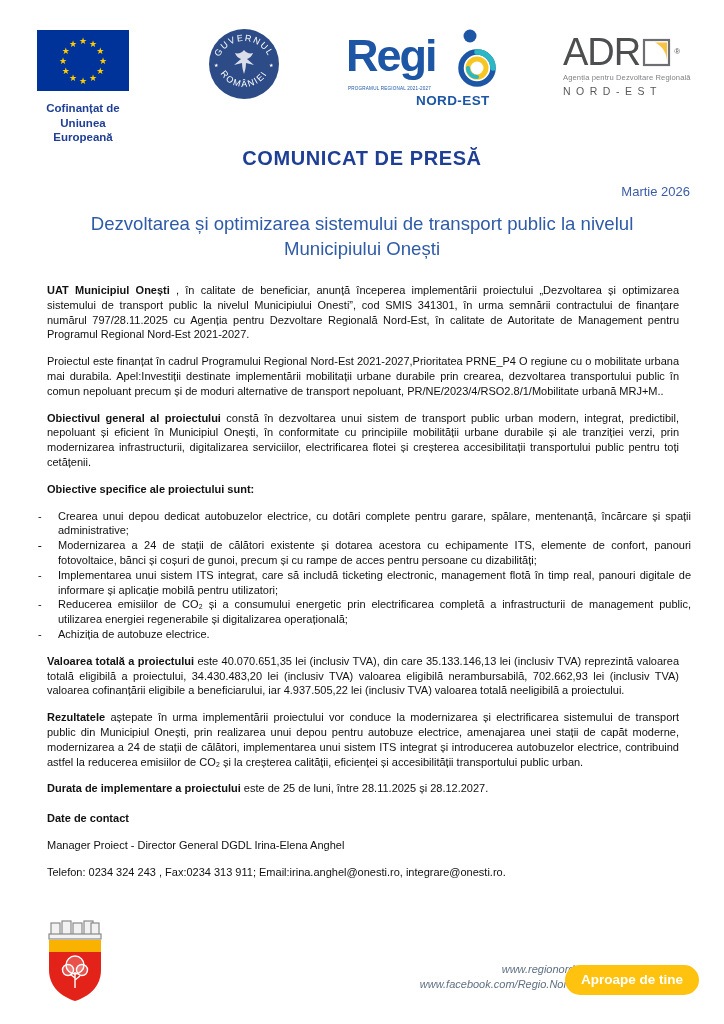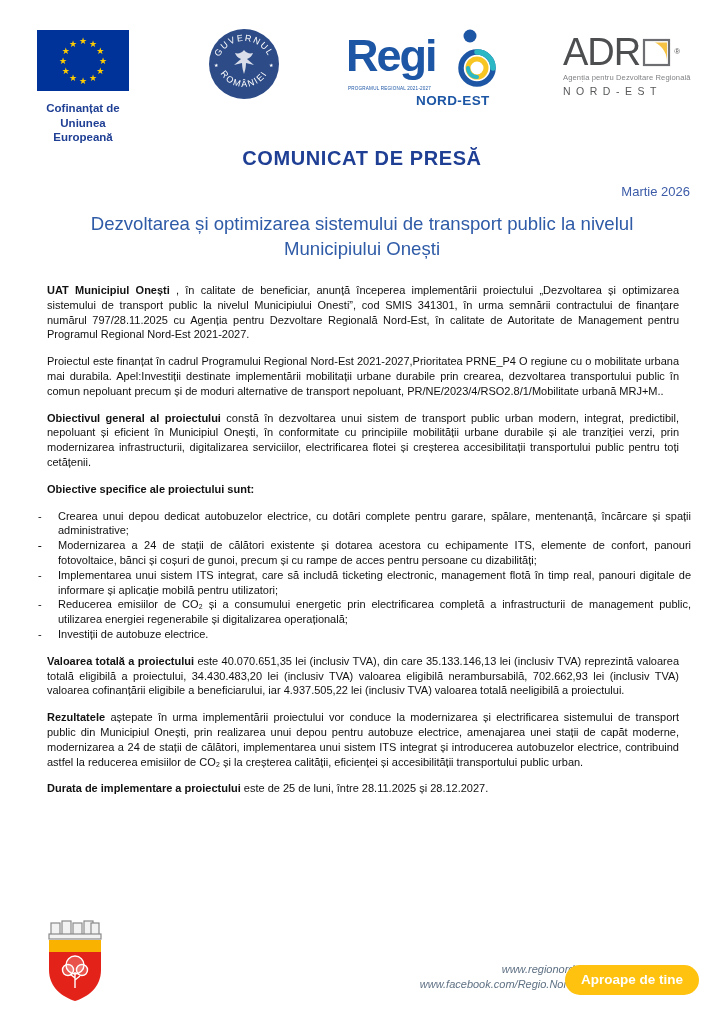--- a/index.html
+++ b/index.html
@@ -140,27 +140,32 @@
     <div class="obj-item">
       <span class="obj-marker">-</span>
       <span>Implementarea unui sistem ITS integrat, care să includă ticketing electronic, management flotă în timp real, panouri digitale de informare și aplicație mobilă pentru utilizatori;</span>
     </div>
     <div class="obj-item">
       <span class="obj-marker">-</span>
       <span>Reducerea emisiilor de CO₂ și a consumului energetic prin electrificarea completă a infrastructurii de management public, utilizarea energiei regenerabile și digitalizarea operațională;</span>
     </div>
     <div class="obj-item">
       <span class="obj-marker">-</span>
-      <span>Investiții de autobuze electrice.</span>
+      <span>Achiziția de autobuze electrice.</span>
     </div>
 
     <p><span class="b">Valoarea totală a proiectului</span><span> este 40.070.651,35 lei (inclusiv TVA), din care 35.133.146,13 lei (inclusiv TVA) reprezintă valoarea totală eligibilă a proiectului, 34.430.483,20 lei (inclusiv TVA) valoarea eligibilă nerambursabilă, 702.662,93 lei (inclusiv TVA) valoarea cofinanțării eligibile a beneficiarului, iar 4.937.505,22 lei (inclusiv TVA) valoarea totală neeligibilă a proiectului.</span></p>
     <p><span class="b">Rezultatele</span><span> aștepate în urma implementării proiectului vor conduce la modernizarea și electrificarea sistemului de transport public din Municipiul Onești, prin realizarea unui depou pentru autobuze electrice, amenajarea unei stații de capăt moderne, modernizarea a 24 de stații de călători, implementarea unui sistem ITS integrat și introducerea autobuzelor electrice, contribuind astfel la reducerea emisiilor de CO₂ și la creșterea calității, eficienței și accesibilității transportului public urban.</span></p>
     <p><span class="b">Durata de implementare a proiectului</span><span> este de 25 de luni, între 28.11.2025 și 28.12.2027.</span></p>
 
+    <div class="contact-block">
+      <p class="b">Date de contact</p>
+      <p>Manager Proiect - Director General DGDL Irina-Elena Anghel</p>
+      <p>Telefon: 0234 324 243 , Fax:0234 313 911; Email:irina.anghel@onesti.ro, integrare@onesti.ro.</p>
+    </div>
   </div>
 
   <svg class="coa" width="62" height="82" viewBox="0 0 62 82">
 
     <g fill="#f2f2f2" stroke="#8a8a8a" stroke-width="1.2">
       <rect x="7" y="3" width="9" height="12"></rect>
         <rect x="18" y="1" width="9" height="14"></rect>
       <rect x="29" y="3" width="9" height="12"></rect>
         <rect x="40" y="1" width="9" height="14"></rect>
       <rect x="47" y="3" width="8" height="12"></rect>

